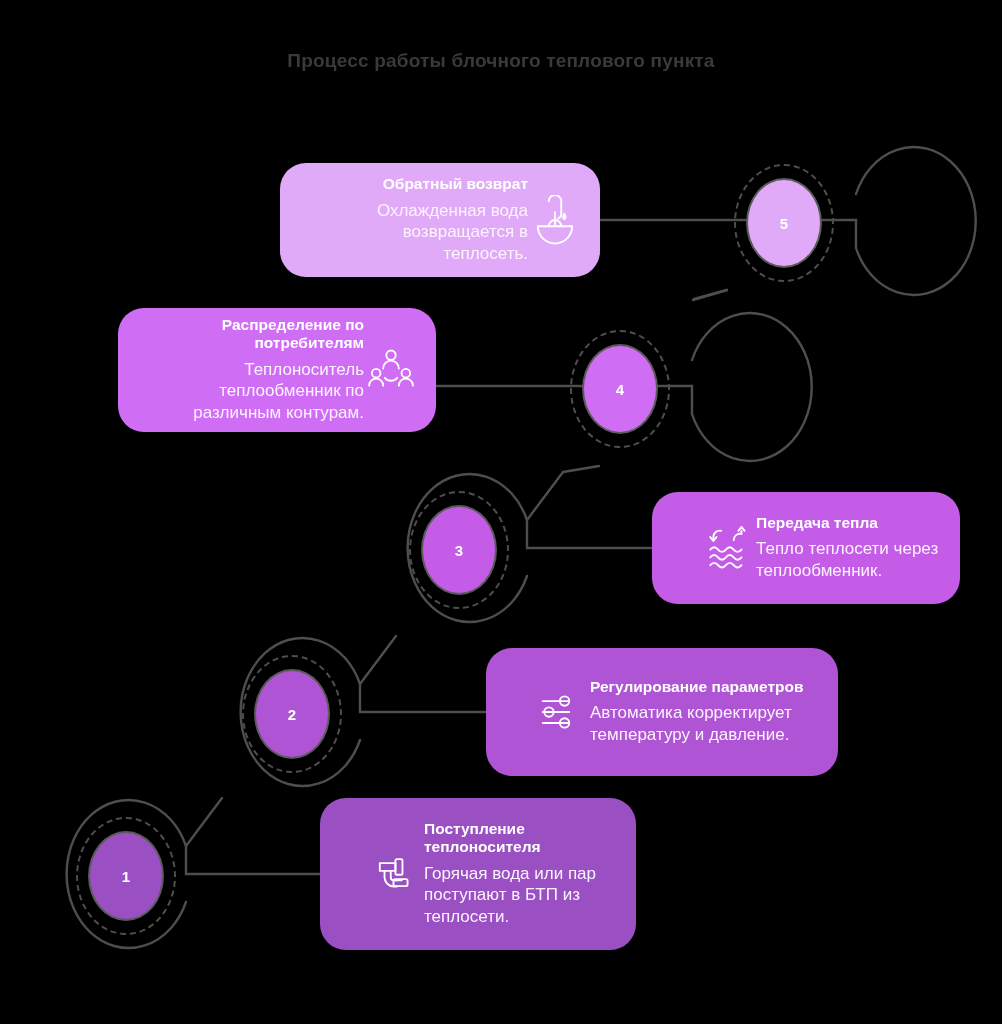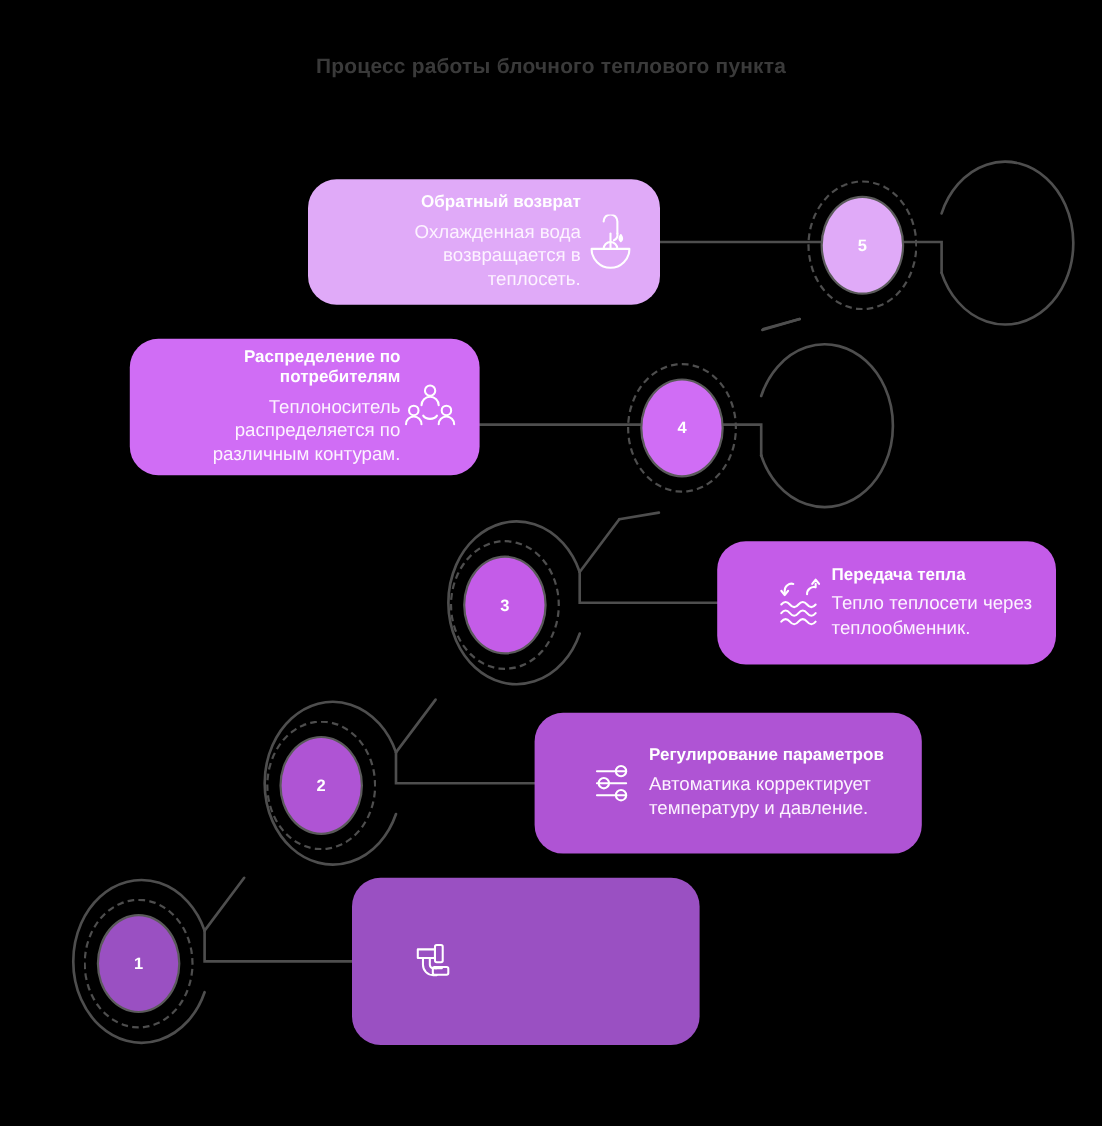--- a/index.html
+++ b/index.html
@@ -93,20 +93,24 @@
       <div class="ico">
         <svg viewBox="0 0 64 64" fill="none" stroke="#ffffff" stroke-width="2.4" stroke-linecap="round" stroke-linejoin="round">
           <path d="M10 18 h20 a0 0 0 0 1 0 0 v10 h-20 z"></path>
           <rect x="30" y="13" width="9" height="20" rx="2"></rect>
           <path d="M16 28 v8 a12 12 0 0 0 12 12 h4"></path>
           <path d="M24 28 v8 a4 4 0 0 0 4 4 h4"></path>
           <rect x="32" y="34" width="9" height="18" rx="2" transform="rotate(90 36.5 43)"></rect>
           <path d="M30 40 h8"></path>
         </svg>
       </div>
+      <div class="txt">
+        <h3>Поступление теплоносителя</h3>
+        <p>Горячая вода или пар поступают в БТП из теплосети.</p>
+      </div>
     </div>
   </div>
 
   <div class="node" style="left:228px;top:638px;width:124px;height:148px;">
     <div class="ring-dash" style="left:14px;top:17px;width:96px;height:114px;"></div>
     <div class="disc" style="left:26px;top:31px;width:72px;height:86px;background:#AF54D4;">
       <span>2</span>
     </div>
   </div>
 
@@ -160,21 +164,21 @@
     <div class="ring-dash" style="left:14px;top:17px;width:96px;height:114px;"></div>
     <div class="disc" style="left:26px;top:31px;width:72px;height:86px;background:#D06DF5;">
       <span>4</span>
     </div>
   </div>
 
   <div class="card left-card" style="left:118px;top:308px;width:318px;height:124px;background:#D06DF5;">
     <div class="inner">
       <div class="txt">
         <h3>Распределение по потребителям</h3>
-        <p>Теплоноситель распределяется по различным контурам.</p>
+        <p>Теплоноситель теплообменник по различным контурам.</p>
       </div>
       <div class="ico">
         <svg viewBox="0 0 64 64" fill="none" stroke="#ffffff" stroke-width="2.4" stroke-linecap="round" stroke-linejoin="round">
           <circle cx="32" cy="13" r="6"></circle>
           <path d="M22 30 a10 10 0 0 1 20 0"></path>
           <circle cx="13" cy="36" r="5.5"></circle>
           <path d="M4 52 a9 9 0 0 1 18 0"></path>
           <circle cx="51" cy="36" r="5.5"></circle>
           <path d="M42 52 a9 9 0 0 1 18 0"></path>
           <path d="M24 42 a9 7 0 0 0 16 0"></path>

